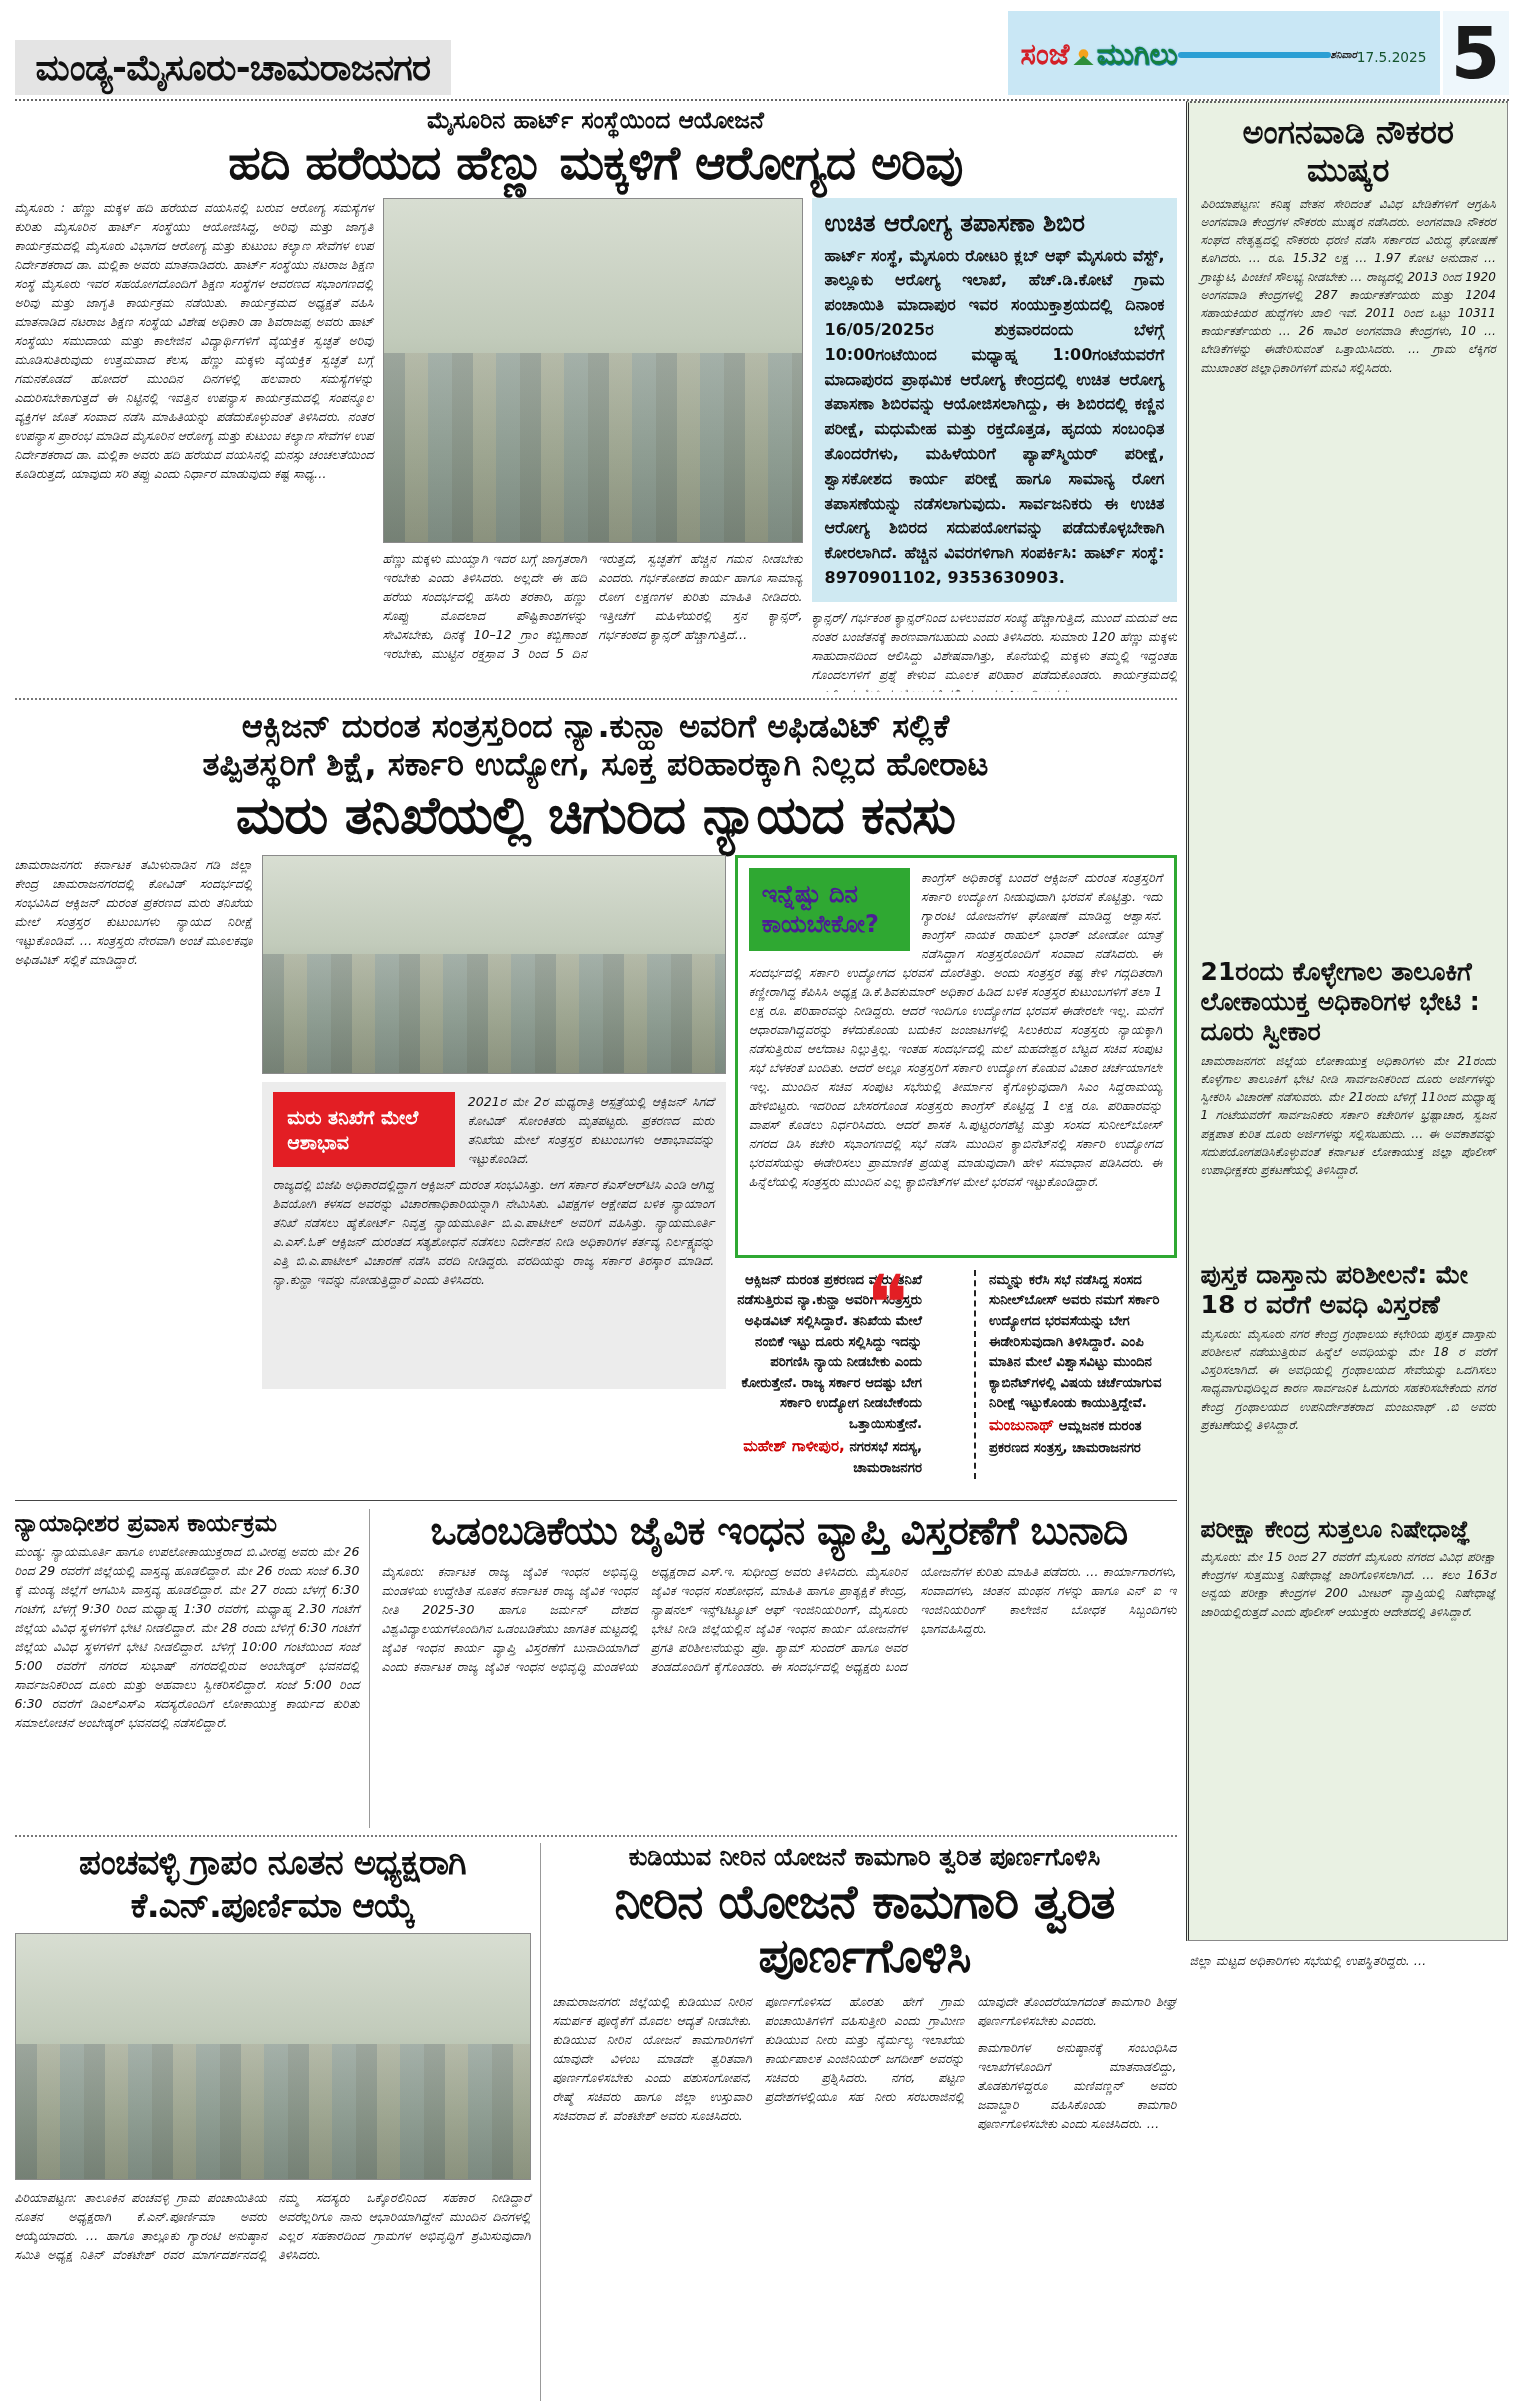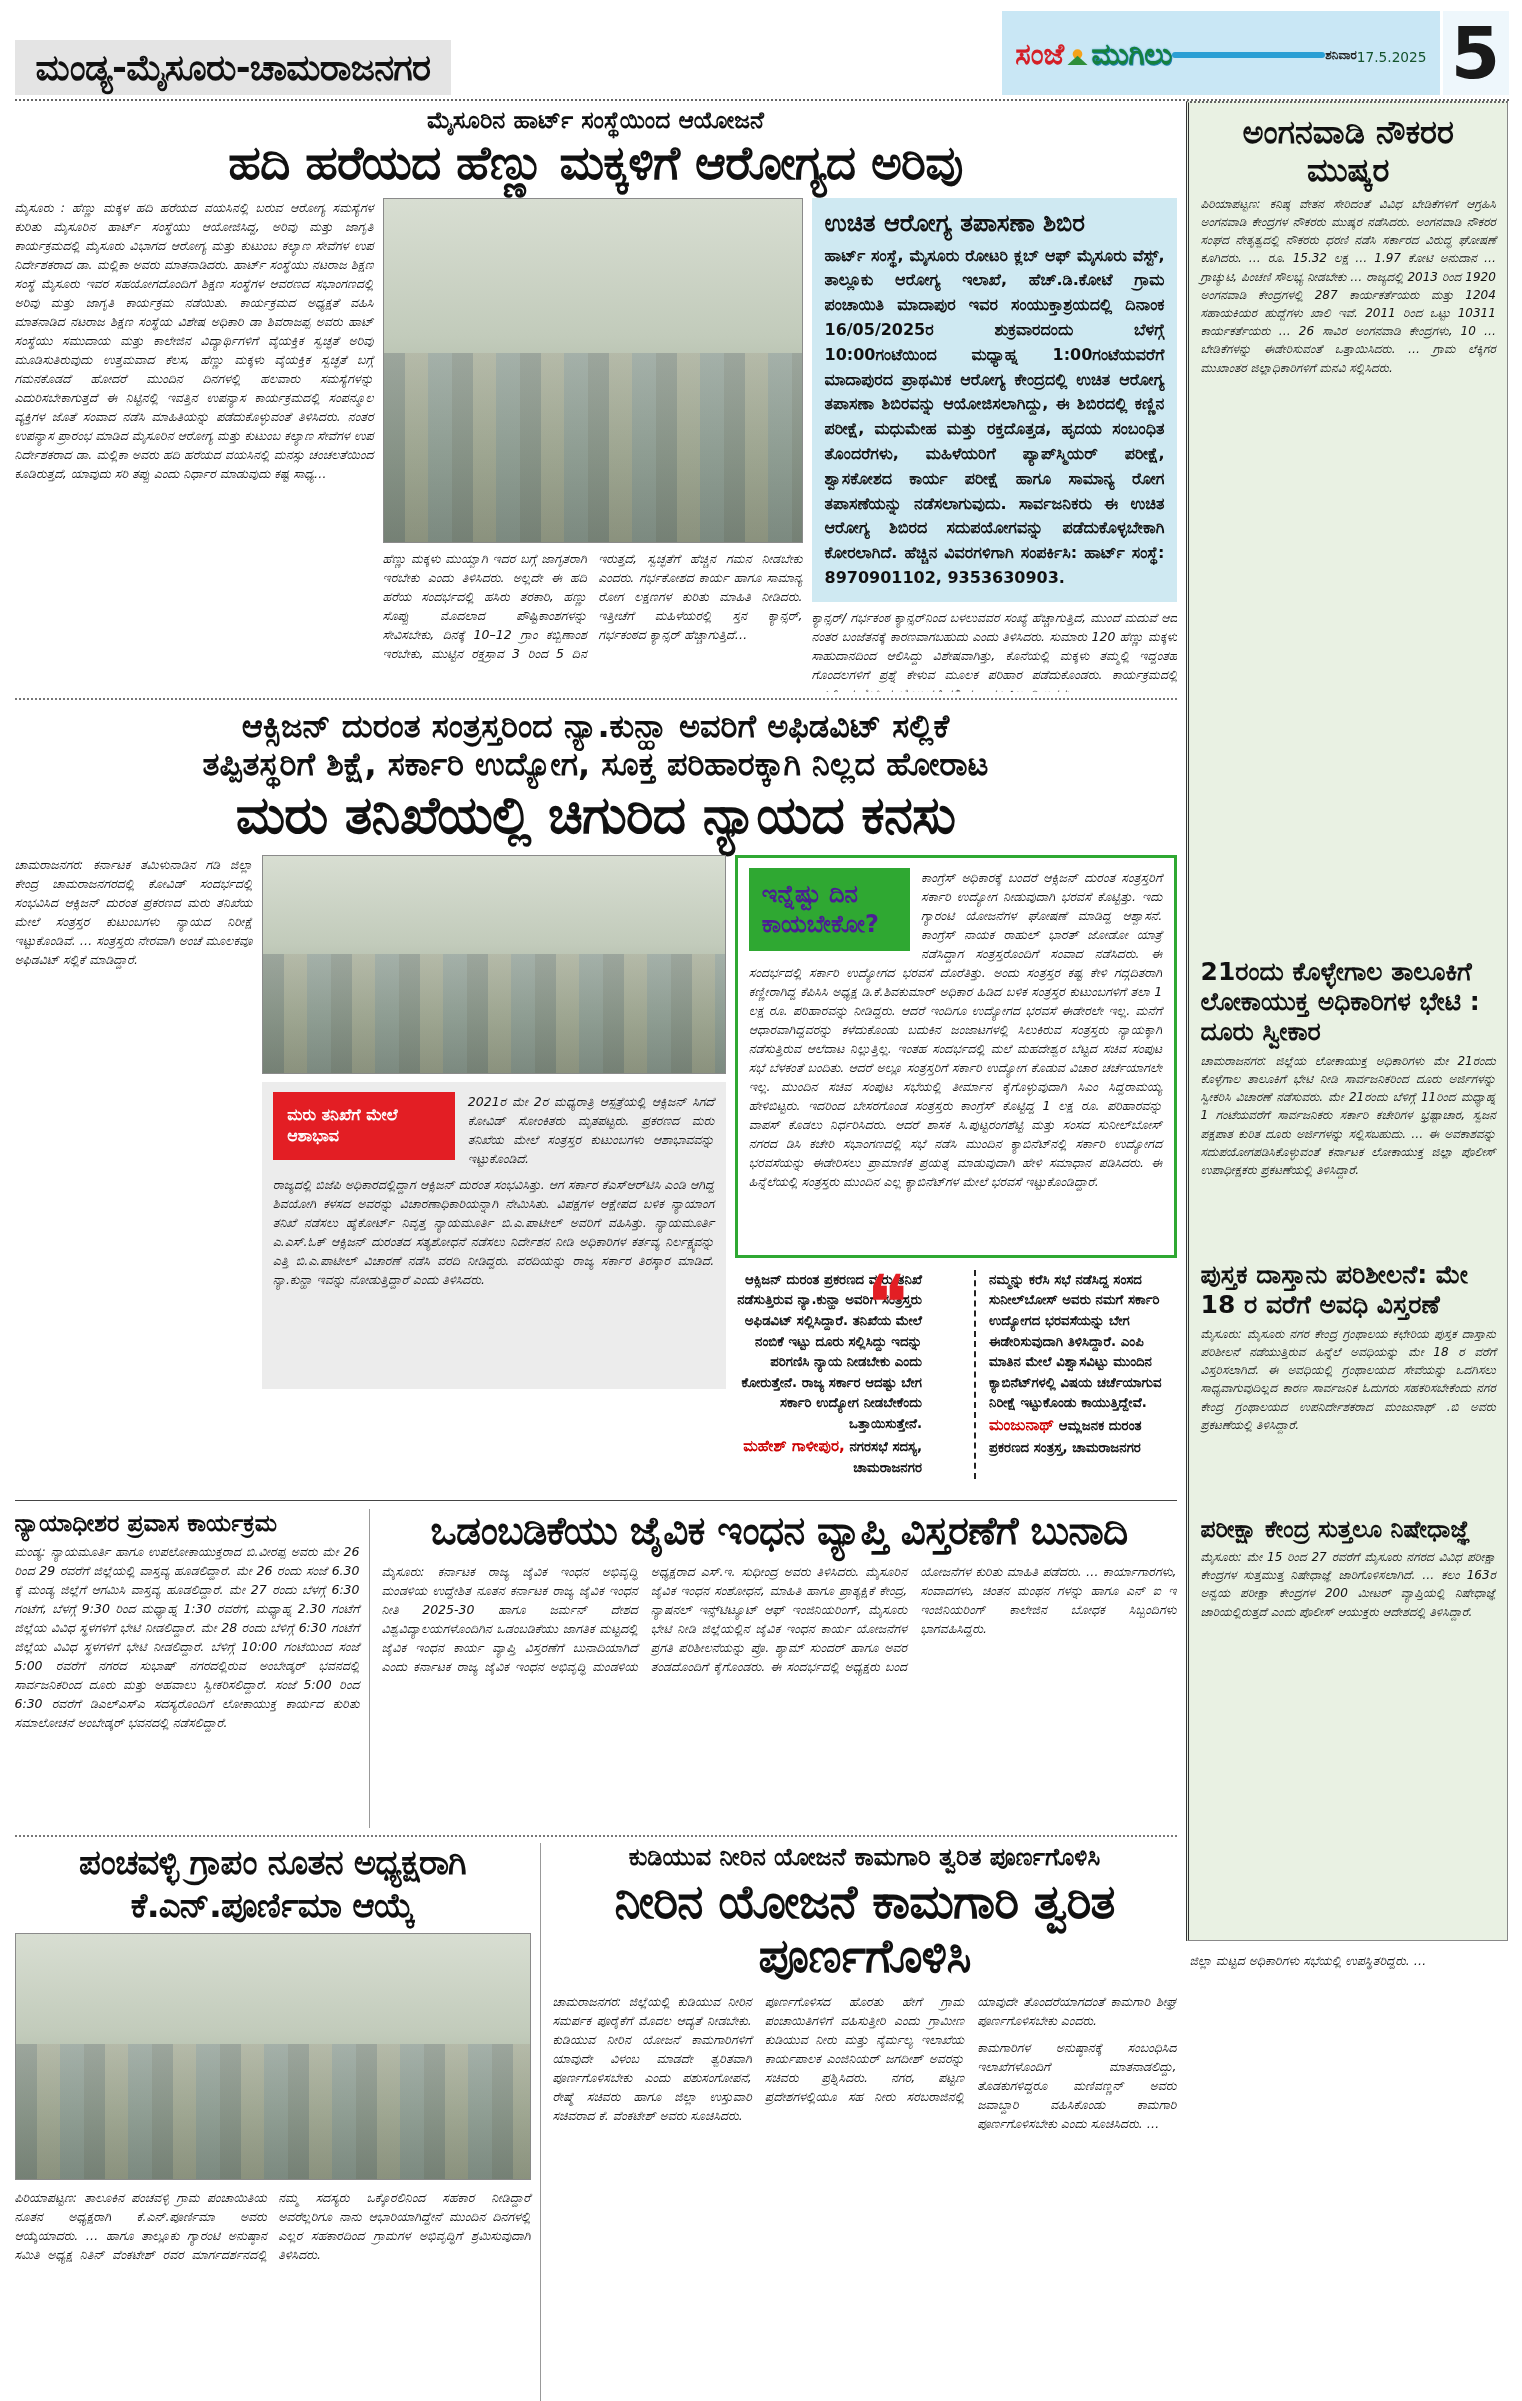--- a/index.html
+++ b/index.html
@@ -10,21 +10,21 @@
   
   .masthead { display:flex; justify-content:space-between; align-items:flex-start; height:90px;
               border-bottom:2.4px dotted #666; padding-bottom:4.8px; }
   .region-strip { background:#e4e4e4; margin-top:29px; padding:6.5px 21px; font-size:36px; font-weight:700; letter-spacing:-0.8px; }
   .logo-box { display:flex; align-items:stretch; background:#c9e7f5; height:84px; }
   .logo-inner { padding:6.5px 13px 3.2px 13px; text-align:center; display:flex; flex-direction:row; align-items:center; }
   .logo-line { display:flex; align-items:center; gap:3.2px; font-size:29px; font-weight:700; }
   .logo-red { color:#d42027; }
   .logo-white { color:#15803d; text-shadow:0 0 1.6px #1c7fb0, 0.8px 0.8px 0 #1c7fb0; }
   .logo-bar { width:153px; height:6.5px; background:#2a9fd4; border-radius:3.2px; margin:3.2px 0 3.2px 0; }
-  .logo-day { font-size:12px; font-weight:700; color:#222; }
+  .logo-day { font-size:10px; font-weight:700; color:#222;font-style:italic; }
   .logo-date { font-size:13.7px; color:#14532d; margin-top:5px; }
   .page-num { width:69px; background:#eef7fc; display:flex; align-items:center; justify-content:center;
               font-size:71px; font-weight:700; color:#1a1a1a; border-left:3.2px solid #ffffff; }
 
   
   .body-wrap { display:flex; gap:9.7px; }
   .main-col { width:1162px; }
   .kicker { text-align:center; font-weight:700; }
   .headline { text-align:center; font-weight:700; letter-spacing:-0.8px; line-height:1.15; }
   .bodytext { font-size:12.5px; line-height:1.52; text-align:justify;font-style:italic; }
@@ -48,21 +48,21 @@
 
   
   .a2 .kicker { font-size:32px; }
   .a2 .headline { font-size:52px; margin:3.2px 0 9.7px 0; }
   .a2-grid { display:grid; grid-template-columns:238px 464px 442px; gap:9px; height:637px; overflow:hidden; }
   .a2-photo { height:219px; margin-bottom:8px; }
   .greenbox { border:3.2px solid #2fa832; padding:9.7px 11.3px; min-height:403px; }
   .greenbox .band { float:left; background:#2fa832; color:#4c1d95; font-size:24px; font-weight:700;
                     padding:11.3px 13px; width:161px; margin:0 11.3px 4.8px 0; line-height:1.25; }
   .redbox { background:#ececec; padding:9.7px 11.3px; min-height:307px; }
-  .redbox .band { float:left; background:#e31e24; color:#fff; font-size:16px; font-weight:700;
+  .redbox .band { float:left; background:#e31e24; color:#fff; font-size:19px; font-weight:700;
                   padding:13px 14.5px; width:182px; margin:0 13px 4.8px 0; line-height:1.3; }
   .quotes { display:flex; position:relative; margin-top:11.3px; min-height:186px; }
   .quotes .q { flex:1; font-size:13.3px; font-weight:600; line-height:1.55; }
   .quotes .q1 { text-align:right; padding-right:52px; }
   .quotes .q2 { border-left:2.4px dashed #222; padding-left:13px; }
   .qmark { position:absolute; left:calc(50% - 89px); top:-4.8px; font-size:77px; line-height:1;
            color:#e31e24; font-family:"DejaVu Serif", serif; }
   .qname { color:#cc0000; font-weight:700; font-size:15.3px; }
   .qrole { font-weight:600; }
 

